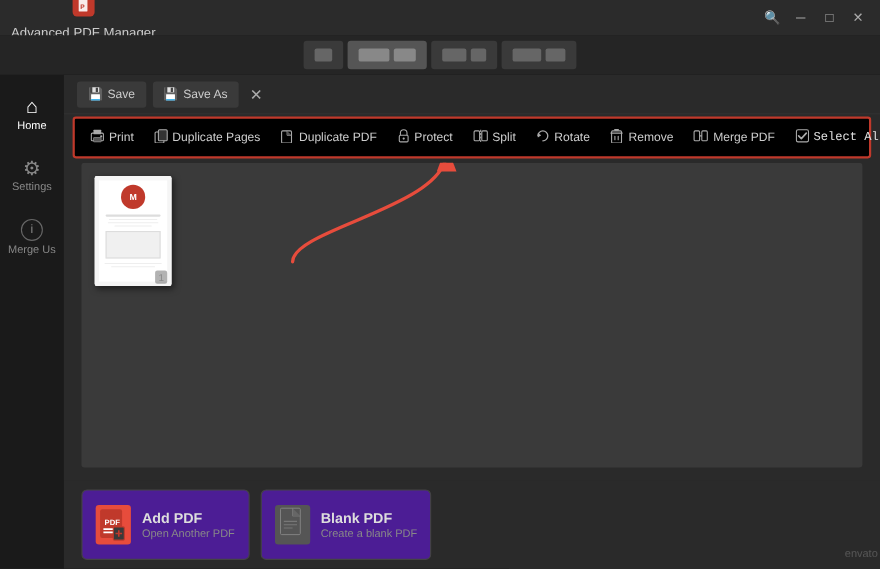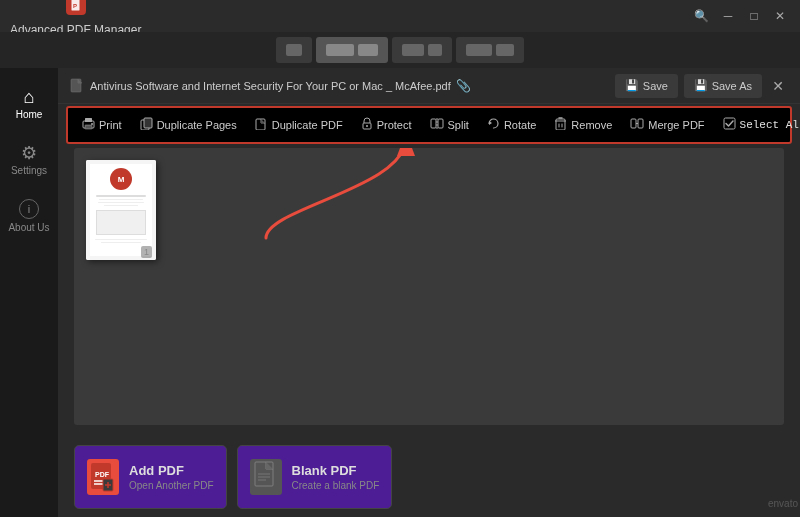--- a/index.html
+++ b/index.html
@@ -402,36 +402,27 @@
     <div class="sidebar-item active">
       <span class="sidebar-icon">⌂</span>
       <span class="sidebar-label">Home</span>
     </div>
     <div class="sidebar-item">
       <span class="sidebar-icon">⚙</span>
       <span class="sidebar-label">Settings</span>
     </div>
     <div class="sidebar-item">
       <span class="sidebar-icon" style="font-size:14px;border:1.5px solid #666;border-radius:50%;width:20px;height:20px;display:flex;align-items:center;justify-content:center;font-size:11px;">i</span>
-      <span class="sidebar-label">About Us</span>
+      <span class="sidebar-label">Merge Us</span>
     </div>
   </div>
 
   <div class="content-area">
 
     <div class="file-header">
-      <div class="file-name">
-        <svg width="14" height="16" viewBox="0 0 14 16">
-          <rect x="1" y="1" width="10" height="13" rx="1" fill="#555" stroke="#777" stroke-width="0.5"></rect>
-          <path d="M8 1 L8 5 L12 5" fill="none" stroke="#777" stroke-width="0.5"></path>
-          <polygon points="8,1 12,5 8,5" fill="#666"></polygon>
-        </svg>
-        <span style="font-size:11px;color:#ccc;">Antivirus Software and Internet Security For Your PC or Mac _ McAfee.pdf</span>
-        <span style="color:#888;">📎</span>
-      </div>
       <div class="file-actions">
         <button class="file-action-btn">
           <span>💾</span>
           <span>Save</span>
         </button>
         <button class="file-action-btn">
           <span>💾</span>
           <span>Save As</span>
         </button>
         <span class="close-x">✕</span>

